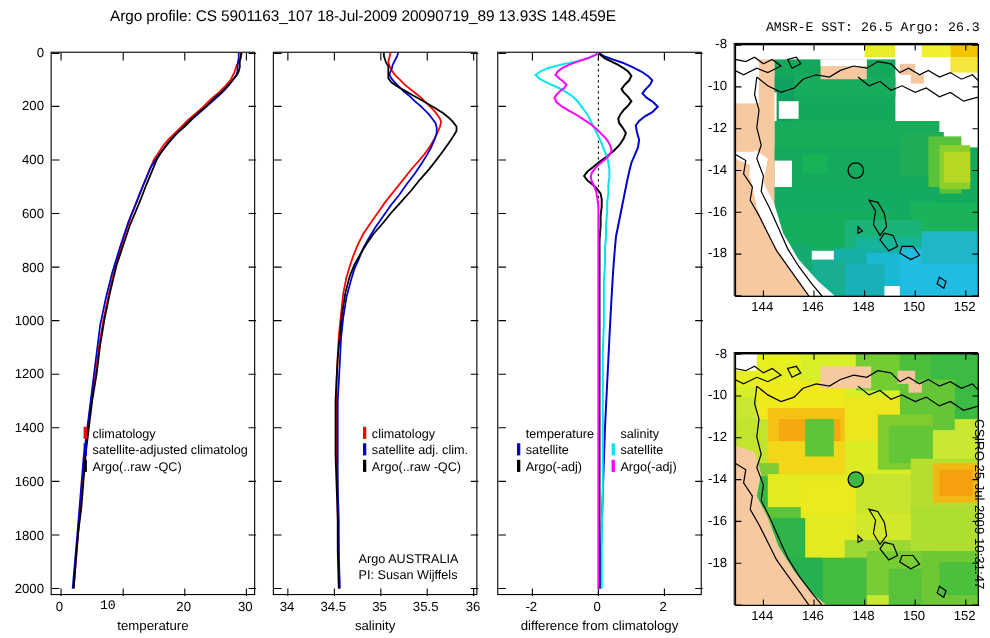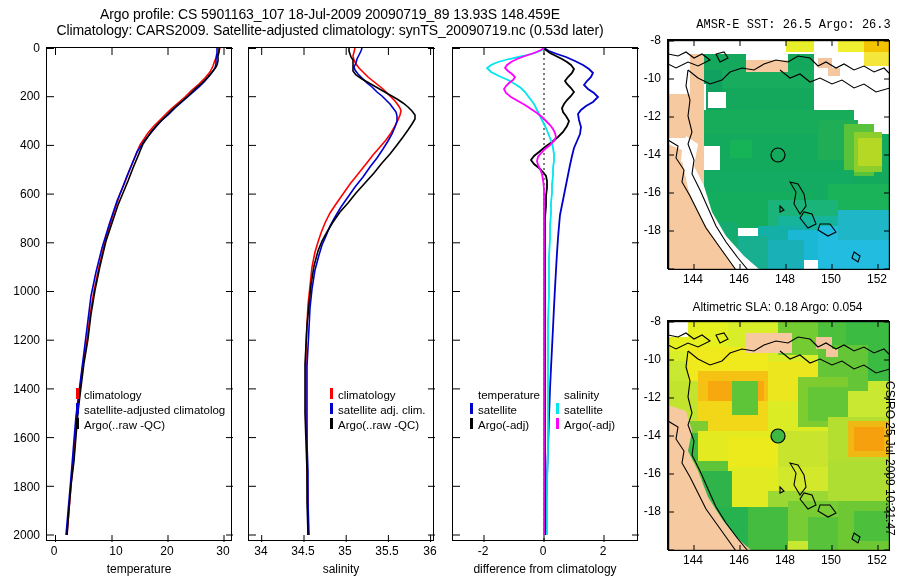--- a/index.html
+++ b/index.html
@@ -29,21 +29,20 @@
   .vcredit{position:absolute;font-size:12px;white-space:nowrap;
     transform-origin:0 0;transform:rotate(90deg);}
 </style>
 </head>
 <body>
 
 <div class="fig">
 
   <div class="title-block">
     <div class="title-line">Argo profile: CS 5901163_107 18-Jul-2009 20090719_89 13.93S 148.459E</div>
-    <div class="title-line">Climatology: CARS2009. Satellite-adjusted climatology: synTS_20090719.nc (0.53d later)</div>
   </div>
 
   <div class="panel" style="left:46px;top:47px;width:186px;height:494px;">
     <svg width="186" height="494" viewBox="0 0 186 494">
       <g stroke="#000" stroke-width="1">
         <line x1="8.5" y1="494" x2="8.5" y2="487"></line>
           <line x1="8.5" y1="0" x2="8.5" y2="7"></line>
         <line x1="65" y1="494" x2="65" y2="487"></line>
           <line x1="65" y1="0" x2="65" y2="7"></line>
         <line x1="121" y1="494" x2="121" y2="487"></line>
@@ -84,21 +83,21 @@
   <div class="tick-y" style="left:-6px;top:187px;">600</div>
   <div class="tick-y" style="left:-6px;top:236px;">800</div>
   <div class="tick-y" style="left:-6px;top:284px;">1000</div>
   <div class="tick-y" style="left:-6px;top:333px;">1200</div>
   <div class="tick-y" style="left:-6px;top:382px;">1400</div>
   <div class="tick-y" style="left:-6px;top:431px;">1600</div>
   <div class="tick-y" style="left:-6px;top:480px;">1800</div>
   <div class="tick-y" style="left:-6px;top:528px;">2000</div>
 
   <div class="tick-x" style="left:24px;top:544px;">0</div>
-  <div class="tick-x" style="left:86px;top:544px;">10</div>
+  <div class="tick-x" style="left:68px;top:544px;font-family:Liberation Mono, monospace;">10</div>
   <div class="tick-x" style="left:137px;top:544px;">20</div>
   <div class="tick-x" style="left:193px;top:544px;">30</div>
   <div class="axlabel" style="left:46px;top:562px;width:186px;">temperature</div>
 
   <div class="legend" style="left:76px;top:388px;">
     <div class="legrow">
       <span class="swatch" style="background:#ff0000;"></span>
       <span class="legtxt">climatology</span>
     </div>
     <div class="legrow">
@@ -167,20 +166,24 @@
     <div class="legrow">
       <span class="swatch" style="background:#0000cc;"></span>
       <span class="legtxt">satellite adj. clim.</span>
     </div>
     <div class="legrow">
       <span class="swatch" style="background:#000000;"></span>
       <span class="legtxt">Argo(..raw -QC)</span>
     </div>
   </div>
 
+  <div class="credit" style="left:326px;top:502px;">
+    <div>Argo AUSTRALIA</div>
+    <div>PI: Susan Wijffels</div>
+  </div>
 
   <div class="panel" style="left:452px;top:47px;width:186px;height:494px;">
     <svg width="186" height="494" viewBox="0 0 186 494">
       <line x1="91" y1="0" x2="91" y2="494" stroke="#000" stroke-width="1" stroke-dasharray="2,3"></line>
       <g stroke="#000" stroke-width="1">
         <line x1="31" y1="494" x2="31" y2="487"></line>
           <line x1="31" y1="0" x2="31" y2="7"></line>
         <line x1="91" y1="494" x2="91" y2="487"></line>
           <line x1="91" y1="0" x2="91" y2="7"></line>
         <line x1="151" y1="494" x2="151" y2="487"></line>
@@ -339,21 +342,20 @@
   <div class="tick-y" style="left:615px;top:109px;">-12</div>
   <div class="tick-y" style="left:615px;top:147px;">-14</div>
   <div class="tick-y" style="left:615px;top:185px;">-16</div>
   <div class="tick-y" style="left:615px;top:223px;">-18</div>
   <div class="tick-x" style="left:663px;top:272px;">144</div>
   <div class="tick-x" style="left:709px;top:272px;">146</div>
   <div class="tick-x" style="left:755px;top:272px;">148</div>
   <div class="tick-x" style="left:801px;top:272px;">150</div>
   <div class="tick-x" style="left:847px;top:272px;">152</div>
 
-  <div class="maptitle" style="left:665px;top:300px;width:225px;">Altimetric SLA: 0.18 Argo: 0.054</div>
   <div class="panel" style="left:667px;top:320px;width:222px;height:230px;">
     <svg width="222" height="230" viewBox="0 0 222 230">
       <rect x="0" y="0" width="222" height="230" fill="#c8e832"></rect>
       <g>
         <rect x="0" y="0" width="222" height="40" fill="#d8ee28"></rect>
         <rect x="0" y="0" width="60" height="30" fill="#e6f01e"></rect>
         <rect x="110" y="0" width="60" height="34" fill="#72cc32"></rect>
         <rect x="150" y="0" width="72" height="40" fill="#4cc03c"></rect>
         <rect x="178" y="0" width="44" height="60" fill="#3cbb42"></rect>
         <rect x="150" y="24" width="50" height="46" fill="#64c636"></rect>

